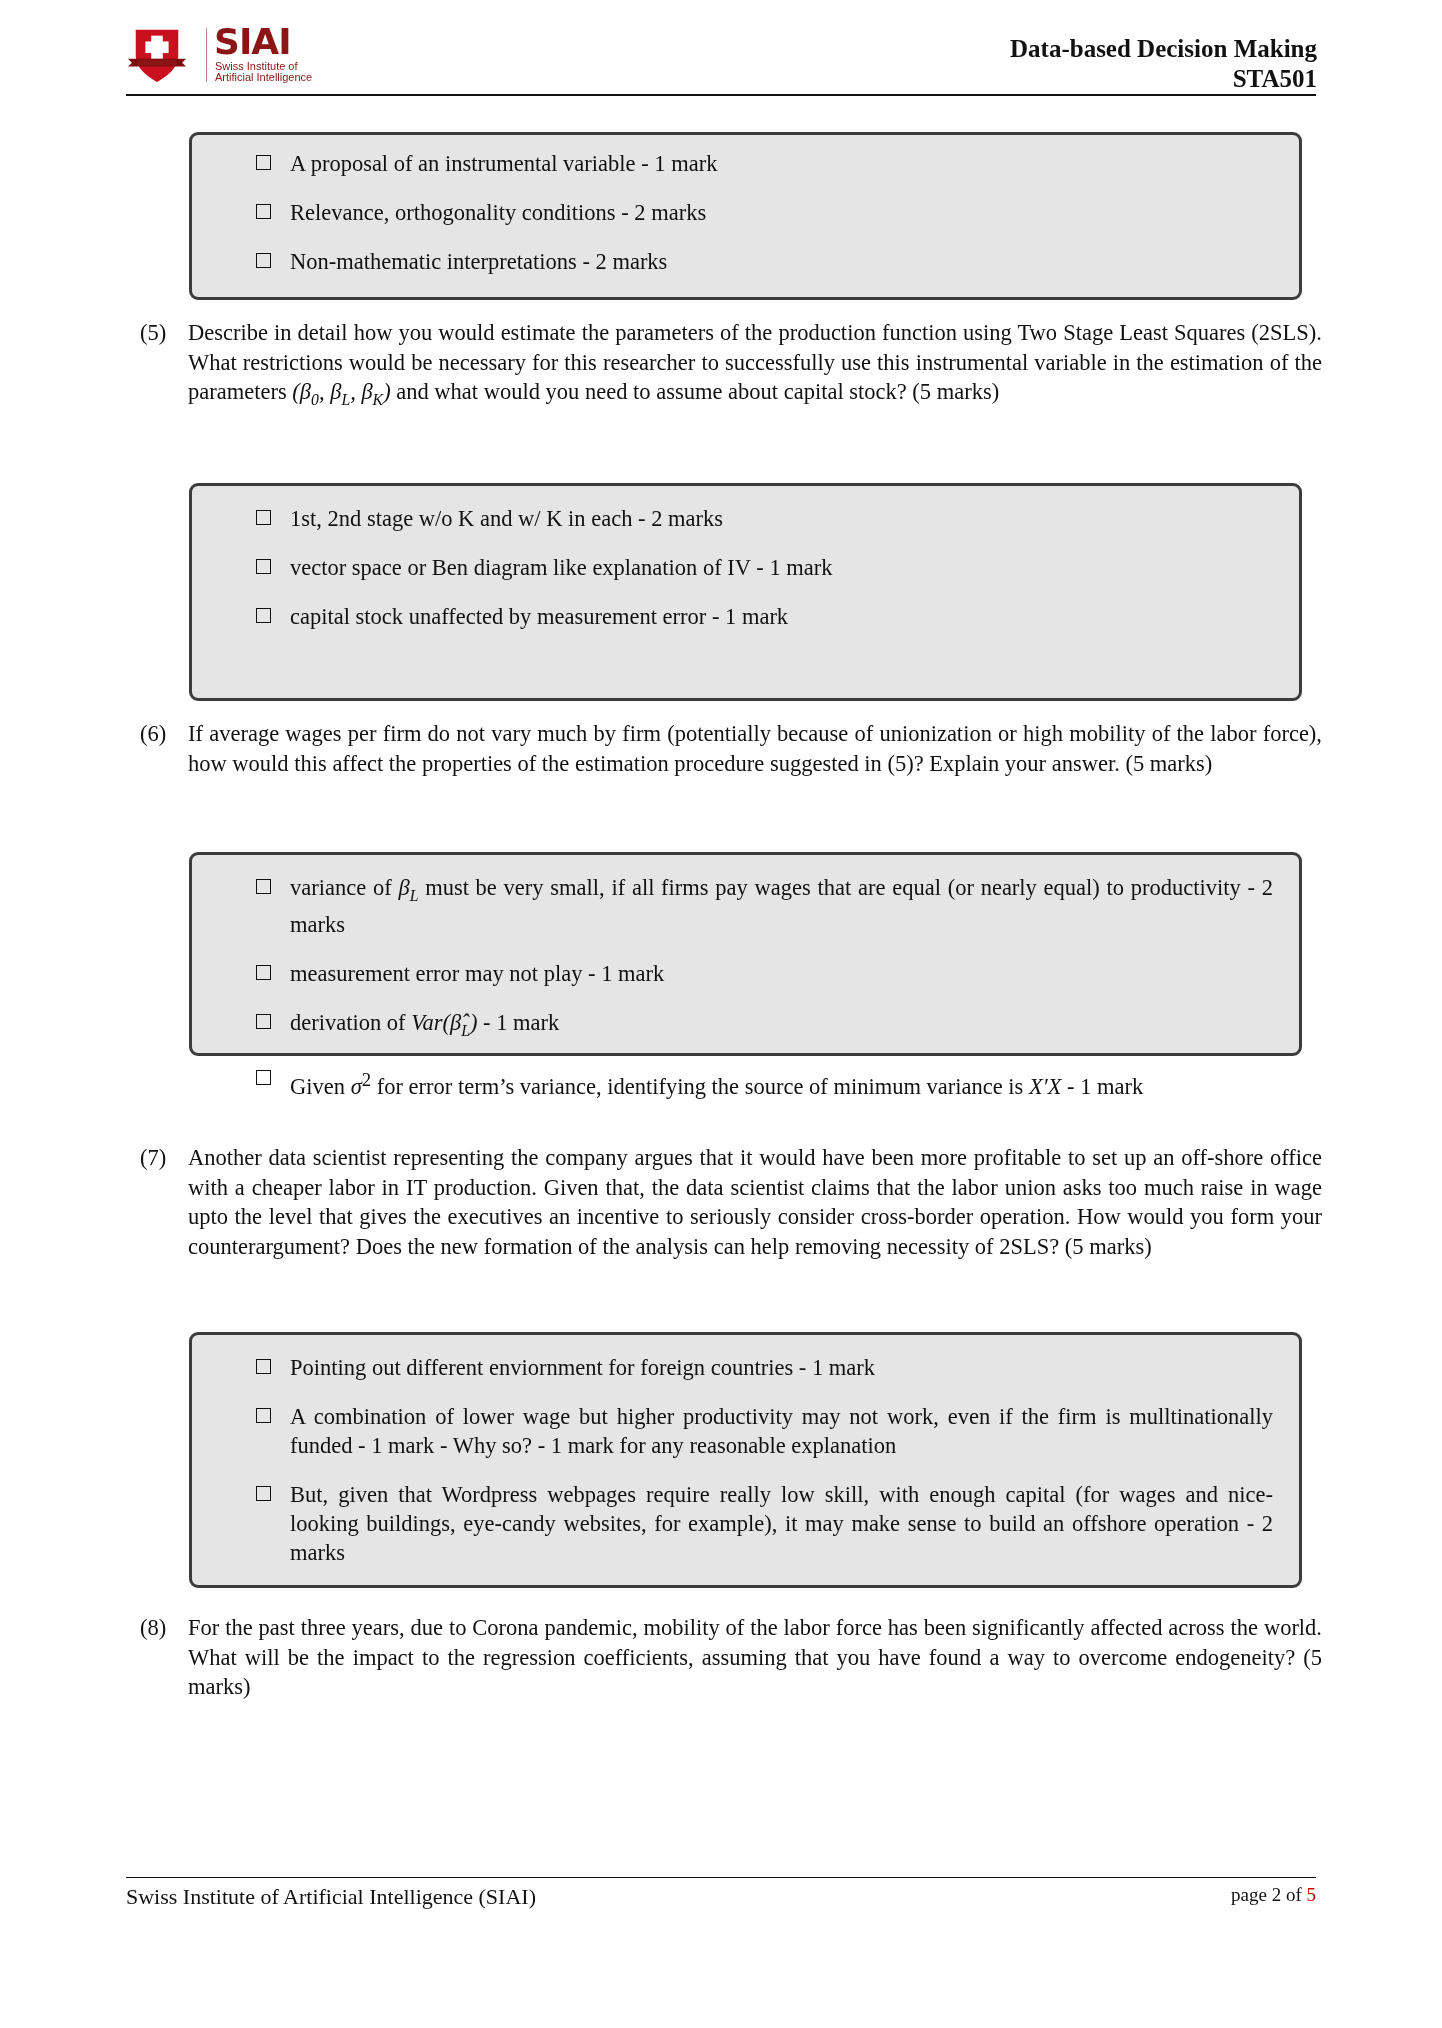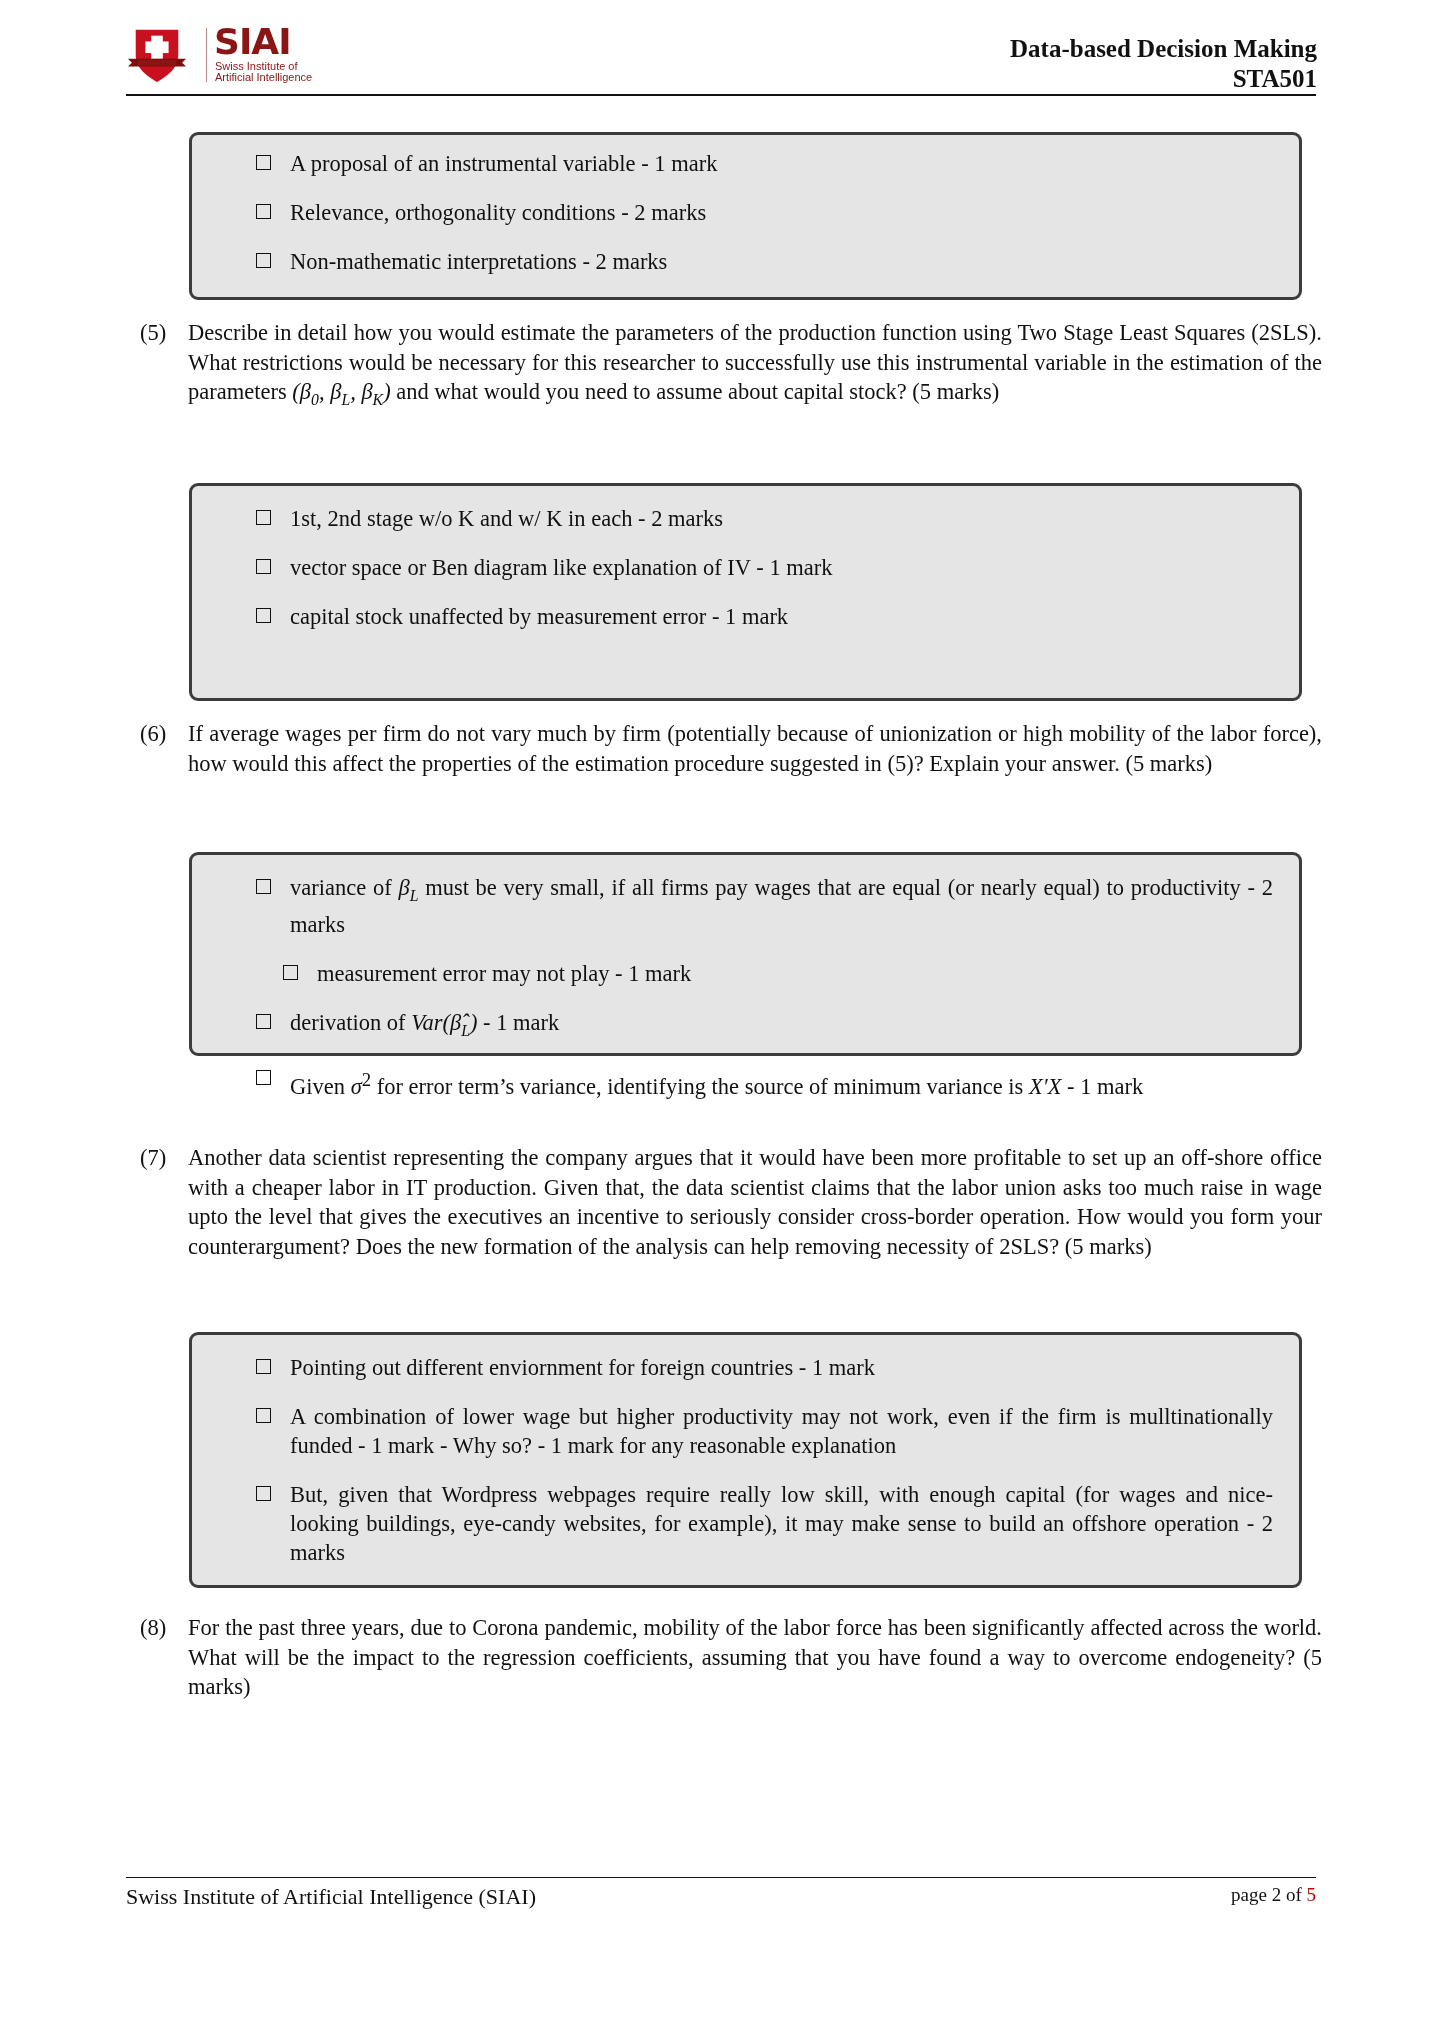--- a/index.html
+++ b/index.html
@@ -109,21 +109,21 @@
   <span class="num">(6)</span>
   <div class="body">If average wages per firm do not vary much by firm (potentially because of unionization or high mobility of the labor force), how would this affect the properties of the estimation procedure suggested in (5)? Explain your answer. (5 marks)</div>
 </div>
 
 <div class="box" style="top:852px;height:204px;">
   <div class="items" style="top:18px;">
     <div class="item" style="margin-bottom:20px;">
       <span class="cb"></span>
       <span>variance of <span class="math">β<sub>L</sub></span> must be very small, if all firms pay wages that are equal (or nearly equal) to productivity - 2 marks</span>
     </div>
-    <div class="item" style="margin-bottom:20px;margin-left:27px;">
+    <div class="item" style="margin-bottom:20px;">
       <span class="cb"></span>
       <span>measurement error may not play - 1 mark</span>
     </div>
     <div class="item" style="margin-bottom:20px;">
       <span class="cb"></span>
       <span>derivation of <span class="math">Var(β̂<sub>L</sub>)</span> - 1 mark</span>
     </div>
     <div class="item">
       <span class="cb"></span>
       <span>Given <span class="math">σ</span><sup>2</sup> for error term’s variance, identifying the source of minimum variance is <span class="math">X′X</span> - 1 mark</span>

